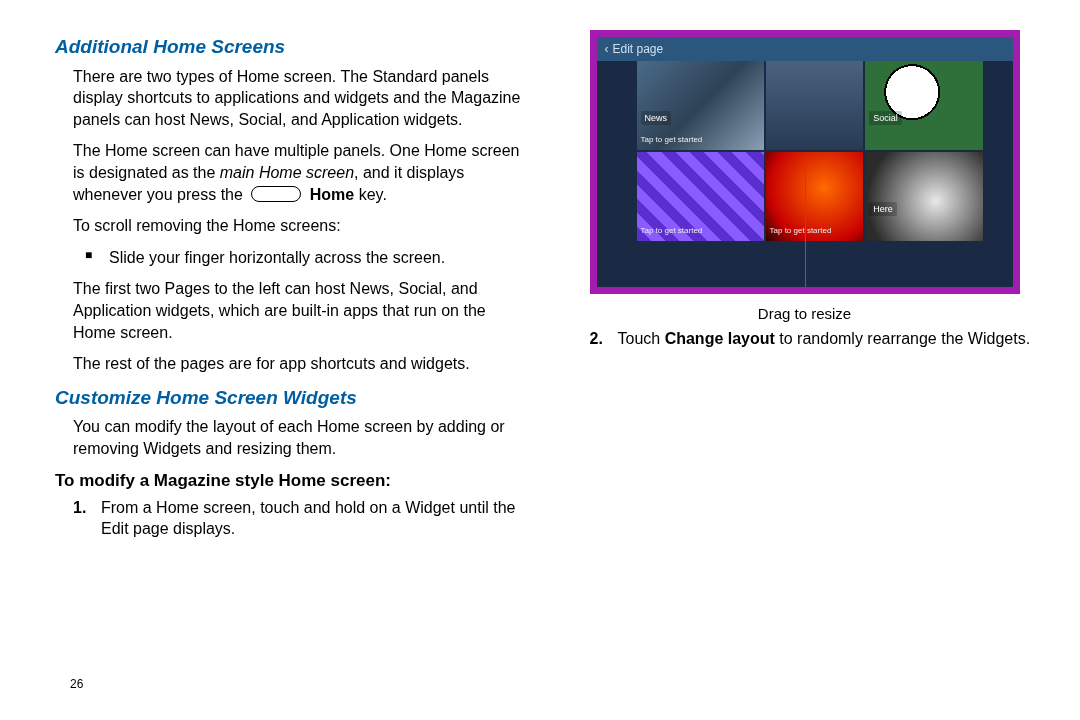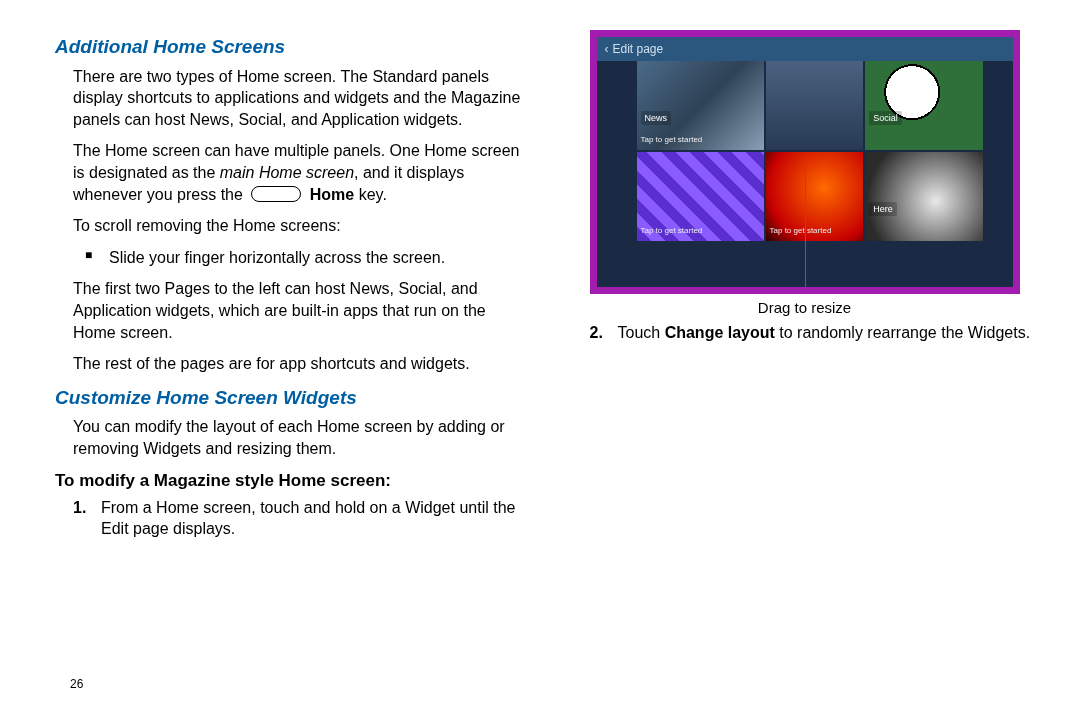--- a/index.html
+++ b/index.html
@@ -82,21 +82,21 @@
   .t-sky{background:linear-gradient(180deg,#4a6280,#283a54);}
   .fig-bottom{
     position:absolute;left:0;right:0;bottom:0;height:44px;
     background:#162235;display:flex;justify-content:center;gap:80px;
     align-items:center;color:#cfe0ef;font-size:10px;
     border-top:1px solid #0a1320;
   }
   .fig-bot-item{display:flex;flex-direction:column;align-items:center;gap:2px;}
   .fig-bot-item .ic{width:18px;height:14px;background:#9bb6cc;}
   .fig-caption{
-    text-align:center;font-size:15px;margin-top:4px;
+    text-align:center;font-size:15px;margin-top:10px;
   }
   .fig-line{
     position:absolute;left:50%;bottom:0;width:1px;height:120px;background:#2370b8;
   }
   .no-break{break-inside:avoid;}
   .page-num{
     position:absolute;left:70px;bottom:28px;font-size:12px;
   }
 </style>
 </head>

